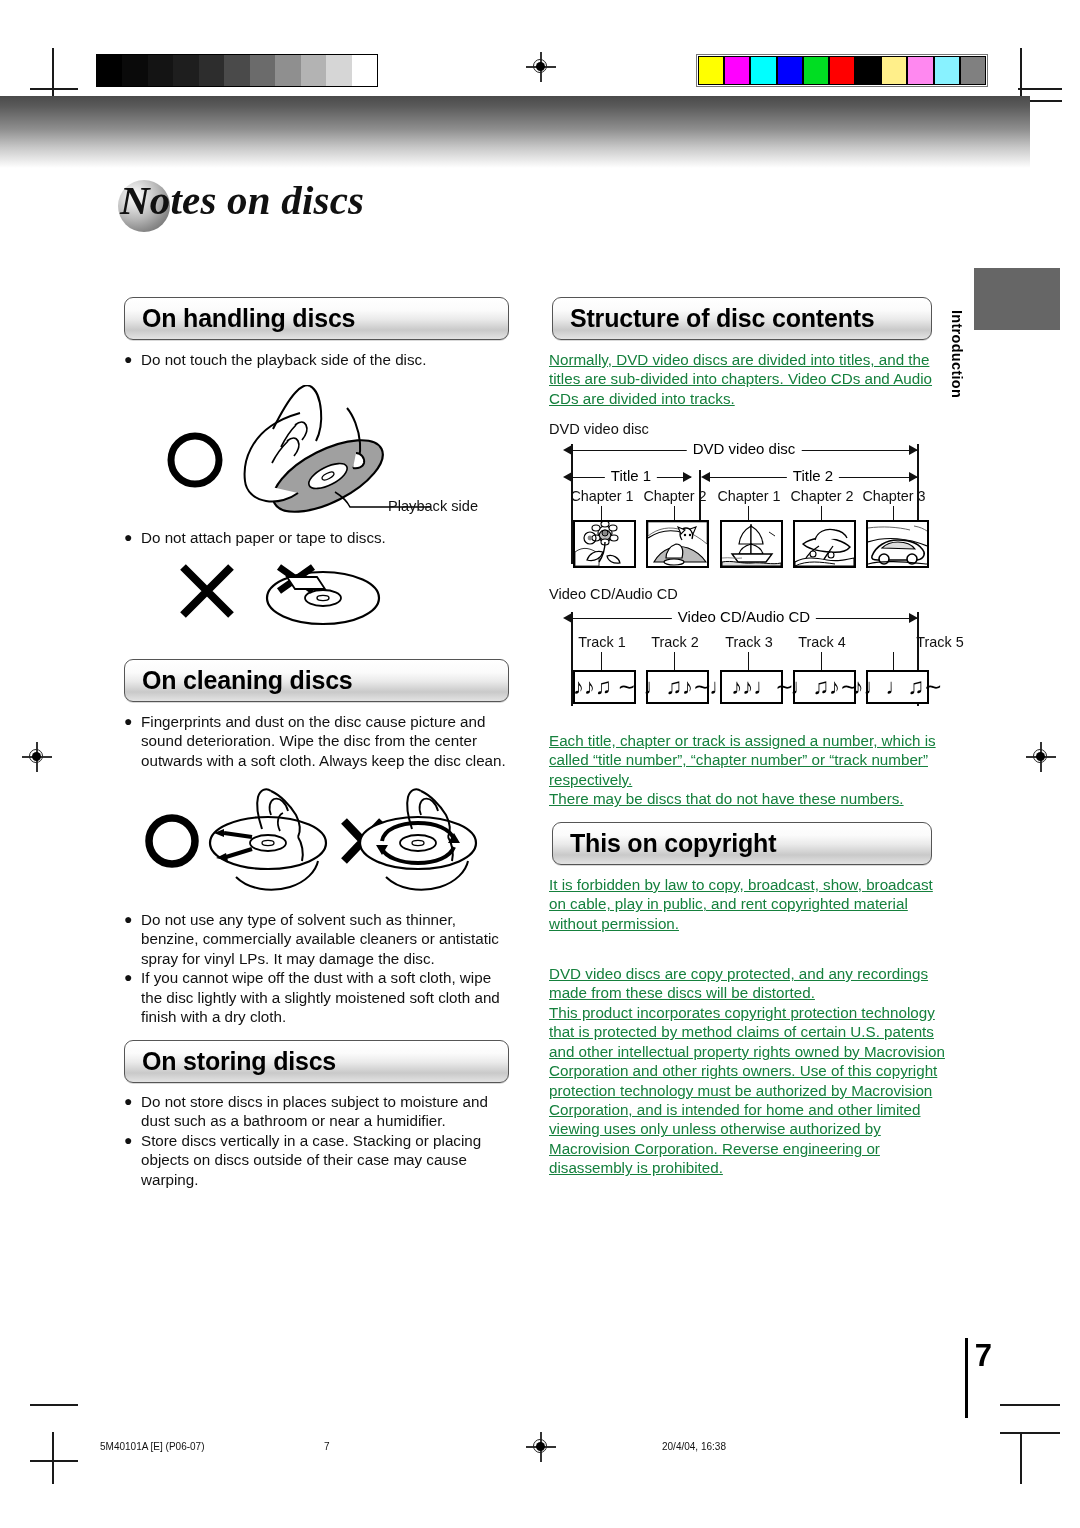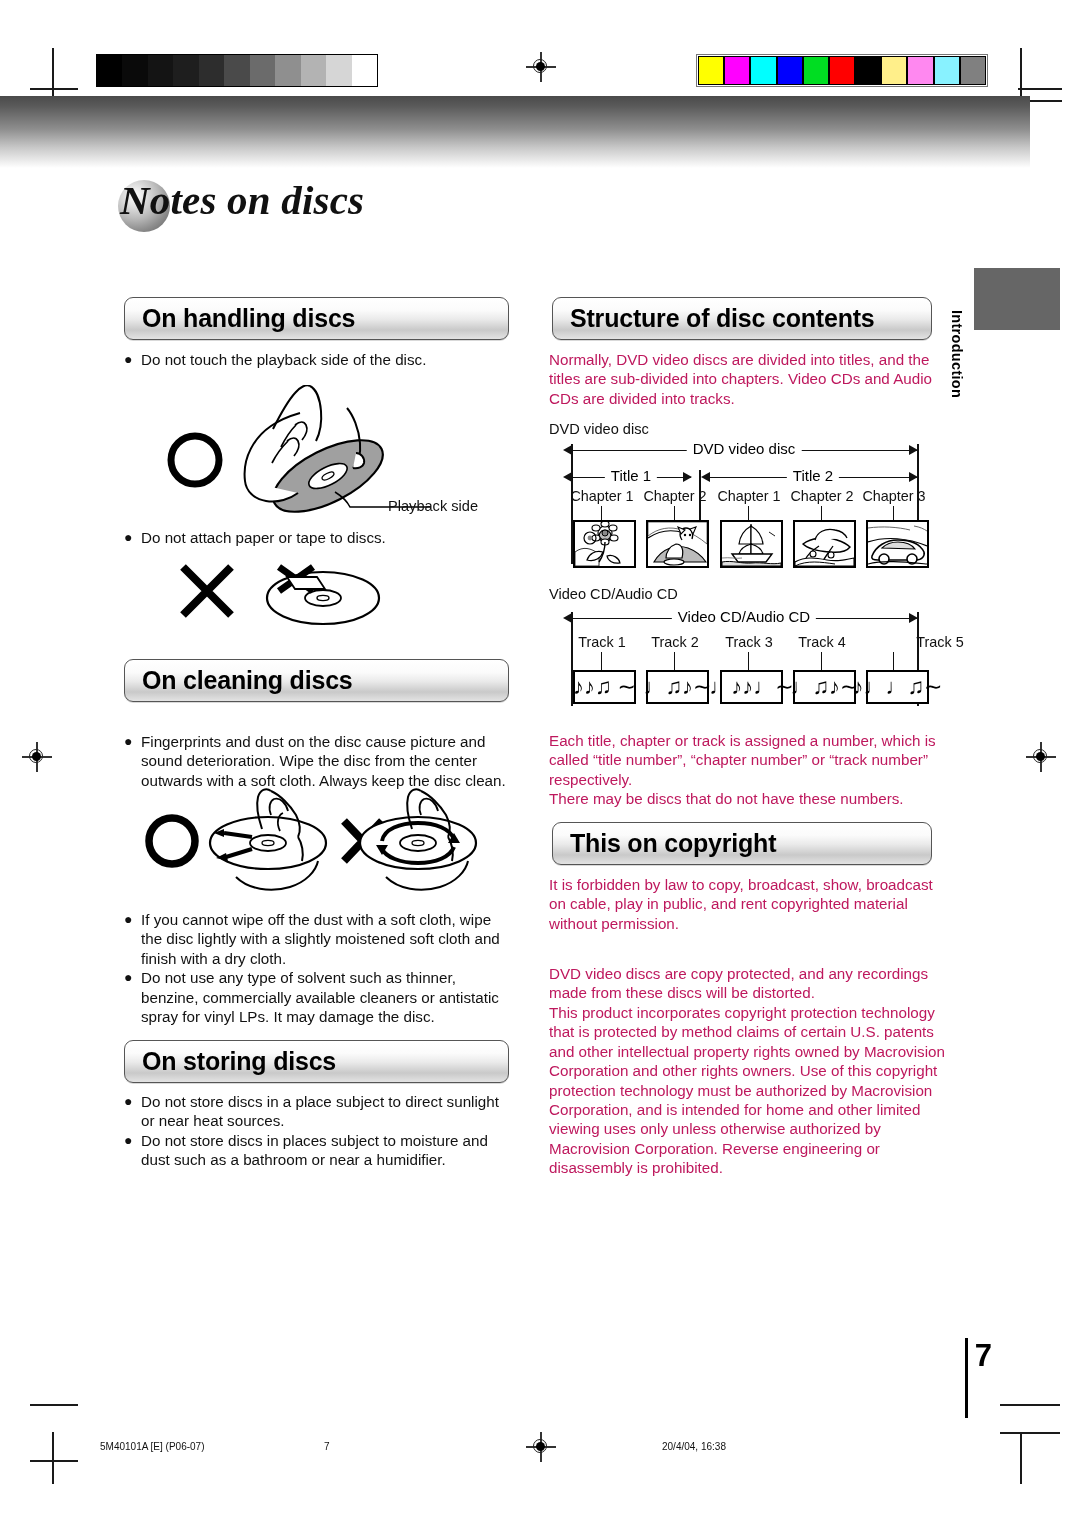--- a/index.html
+++ b/index.html
@@ -48,21 +48,21 @@
     position:absolute;height:43px;border:1.6px solid #555;border-radius:9px;
     background:linear-gradient(to bottom,#ffffff 0%,#fbfbfb 30%,#eaeaea 52%,#c9c9c9 78%,#e3e3e3 100%);
     box-sizing:border-box;display:flex;align-items:center;
     box-shadow:0 1px 0 rgba(0,0,0,.15);
   }
   .sec-head span{
     font-size:25px;font-weight:bold;color:#000;padding-left:17px;letter-spacing:-0.2px;white-space:nowrap;
   }
 
   
-  .bodytext{position:absolute;font-size:15.2px;line-height:19.4px;color:#be185d;}
+  .bodytext{position:absolute;font-size:15.2px;line-height:19.4px;color:#15803d;text-decoration:underline;}
   .bullet-list{position:absolute;}
   .bl-item{display:flex;margin-bottom:0px;font-size:15.2px;line-height:19.4px;color:#111;}
   .bl-dot{flex:0 0 auto;width:17px;font-size:14px;line-height:19.4px;}
   .bl-dot::before{content:"\25CF";}
   .bl-txt{flex:1 1 auto;}
 
   
   .side-block{position:absolute;left:974px;top:268px;width:86px;height:62px;background:#666;}
   .side-tab-label{
     position:absolute;left:941px;top:310px;width:24px;height:140px;
@@ -226,21 +226,21 @@
     <ellipse cx="148" cy="43" rx="6" ry="2.6" fill="#fff" stroke="#000" stroke-width="1.4"></ellipse>
     <path d="M104,12 L138,36 M138,12 L104,36" stroke="#000" stroke-width="7"></path>
     <path d="M112,22 L142,22 L150,34 L120,34 Z" fill="#fff" stroke="#000" stroke-width="1.8"></path>
   </svg>
 </div>
 
 <div class="sec-head" style="left:124px;top:659px;width:385px;">
   <span>On cleaning discs</span>
 </div>
 
-<div class="bullet-list" style="left:124px;top:712px;width:390px;margin-top:20px;">
+<div class="bullet-list" style="left:124px;top:712px;width:390px;">
   <div class="bl-item">
     <div class="bl-dot"></div>
     <div class="bl-txt">Fingerprints and dust on the disc cause picture and sound deterioration. Wipe the disc from the center outwards with a soft cloth. Always keep the disc clean.</div>
   </div>
 </div>
 
 <div style="position:absolute;left:140px;top:785px;width:360px;height:118px;">
   <svg width="360" height="118" viewBox="0 0 360 118">
 
     <circle cx="32" cy="56" r="23" fill="none" stroke="#000" stroke-width="7.5"></circle>
@@ -278,40 +278,40 @@
       <path d="M131,6 C140,10 150,20 156,30 C160,38 161,46 158,52" fill="none" stroke="#000" stroke-width="2"></path>
       <path d="M131,30 C128,22 130,16 134,14 C140,12 146,18 148,26" fill="none" stroke="#000" stroke-width="1.8"></path>
       <path d="M158,52 C162,58 164,68 162,76" fill="none" stroke="#000" stroke-width="2"></path>
     </g>
   </svg>
 </div>
 
 <div class="bullet-list" style="left:124px;top:910px;width:392px;">
   <div class="bl-item">
     <div class="bl-dot"></div>
+    <div class="bl-txt">Do not use any type of solvent such as thinner, benzine, commercially available cleaners or antistatic spray for vinyl LPs. It may damage the disc.</div>
+  </div>
+  <div class="bl-item">
+    <div class="bl-dot"></div>
     <div class="bl-txt">If you cannot wipe off the dust with a soft cloth, wipe the disc lightly with a slightly moistened soft cloth and finish with a dry cloth.</div>
-  </div>
-  <div class="bl-item">
-    <div class="bl-dot"></div>
-    <div class="bl-txt">Do not use any type of solvent such as thinner, benzine, commercially available cleaners or antistatic spray for vinyl LPs. It may damage the disc.</div>
   </div>
 </div>
 
 <div class="sec-head" style="left:124px;top:1040px;width:385px;">
   <span>On storing discs</span>
 </div>
 
 <div class="bullet-list" style="left:124px;top:1092px;width:392px;">
   <div class="bl-item">
     <div class="bl-dot"></div>
-    <div class="bl-txt">Do not store discs in a place subject to direct sunlight or near heat sources.</div>
-  </div>
-  <div class="bl-item">
-    <div class="bl-dot"></div>
     <div class="bl-txt">Do not store discs in places subject to moisture and dust such as a bathroom or near a humidifier.</div>
+  </div>
+  <div class="bl-item">
+    <div class="bl-dot"></div>
+    <div class="bl-txt">Store discs vertically in a case. Stacking or placing objects on discs outside of their case may cause warping.</div>
   </div>
 </div>
 
 <div class="sec-head" style="left:552px;top:297px;width:380px;text-align:right;">
   <span>Structure of disc contents</span>
 </div>
 
 <div class="bodytext" style="left:549px;top:350px;width:390px;">Normally, DVD video discs are divided into titles, and the titles are sub-divided into chapters. Video CDs and Audio CDs are divided into tracks.</div>
 
 <div class="dg-caption" style="position:absolute;left:549px;top:421px;">DVD video disc</div>

